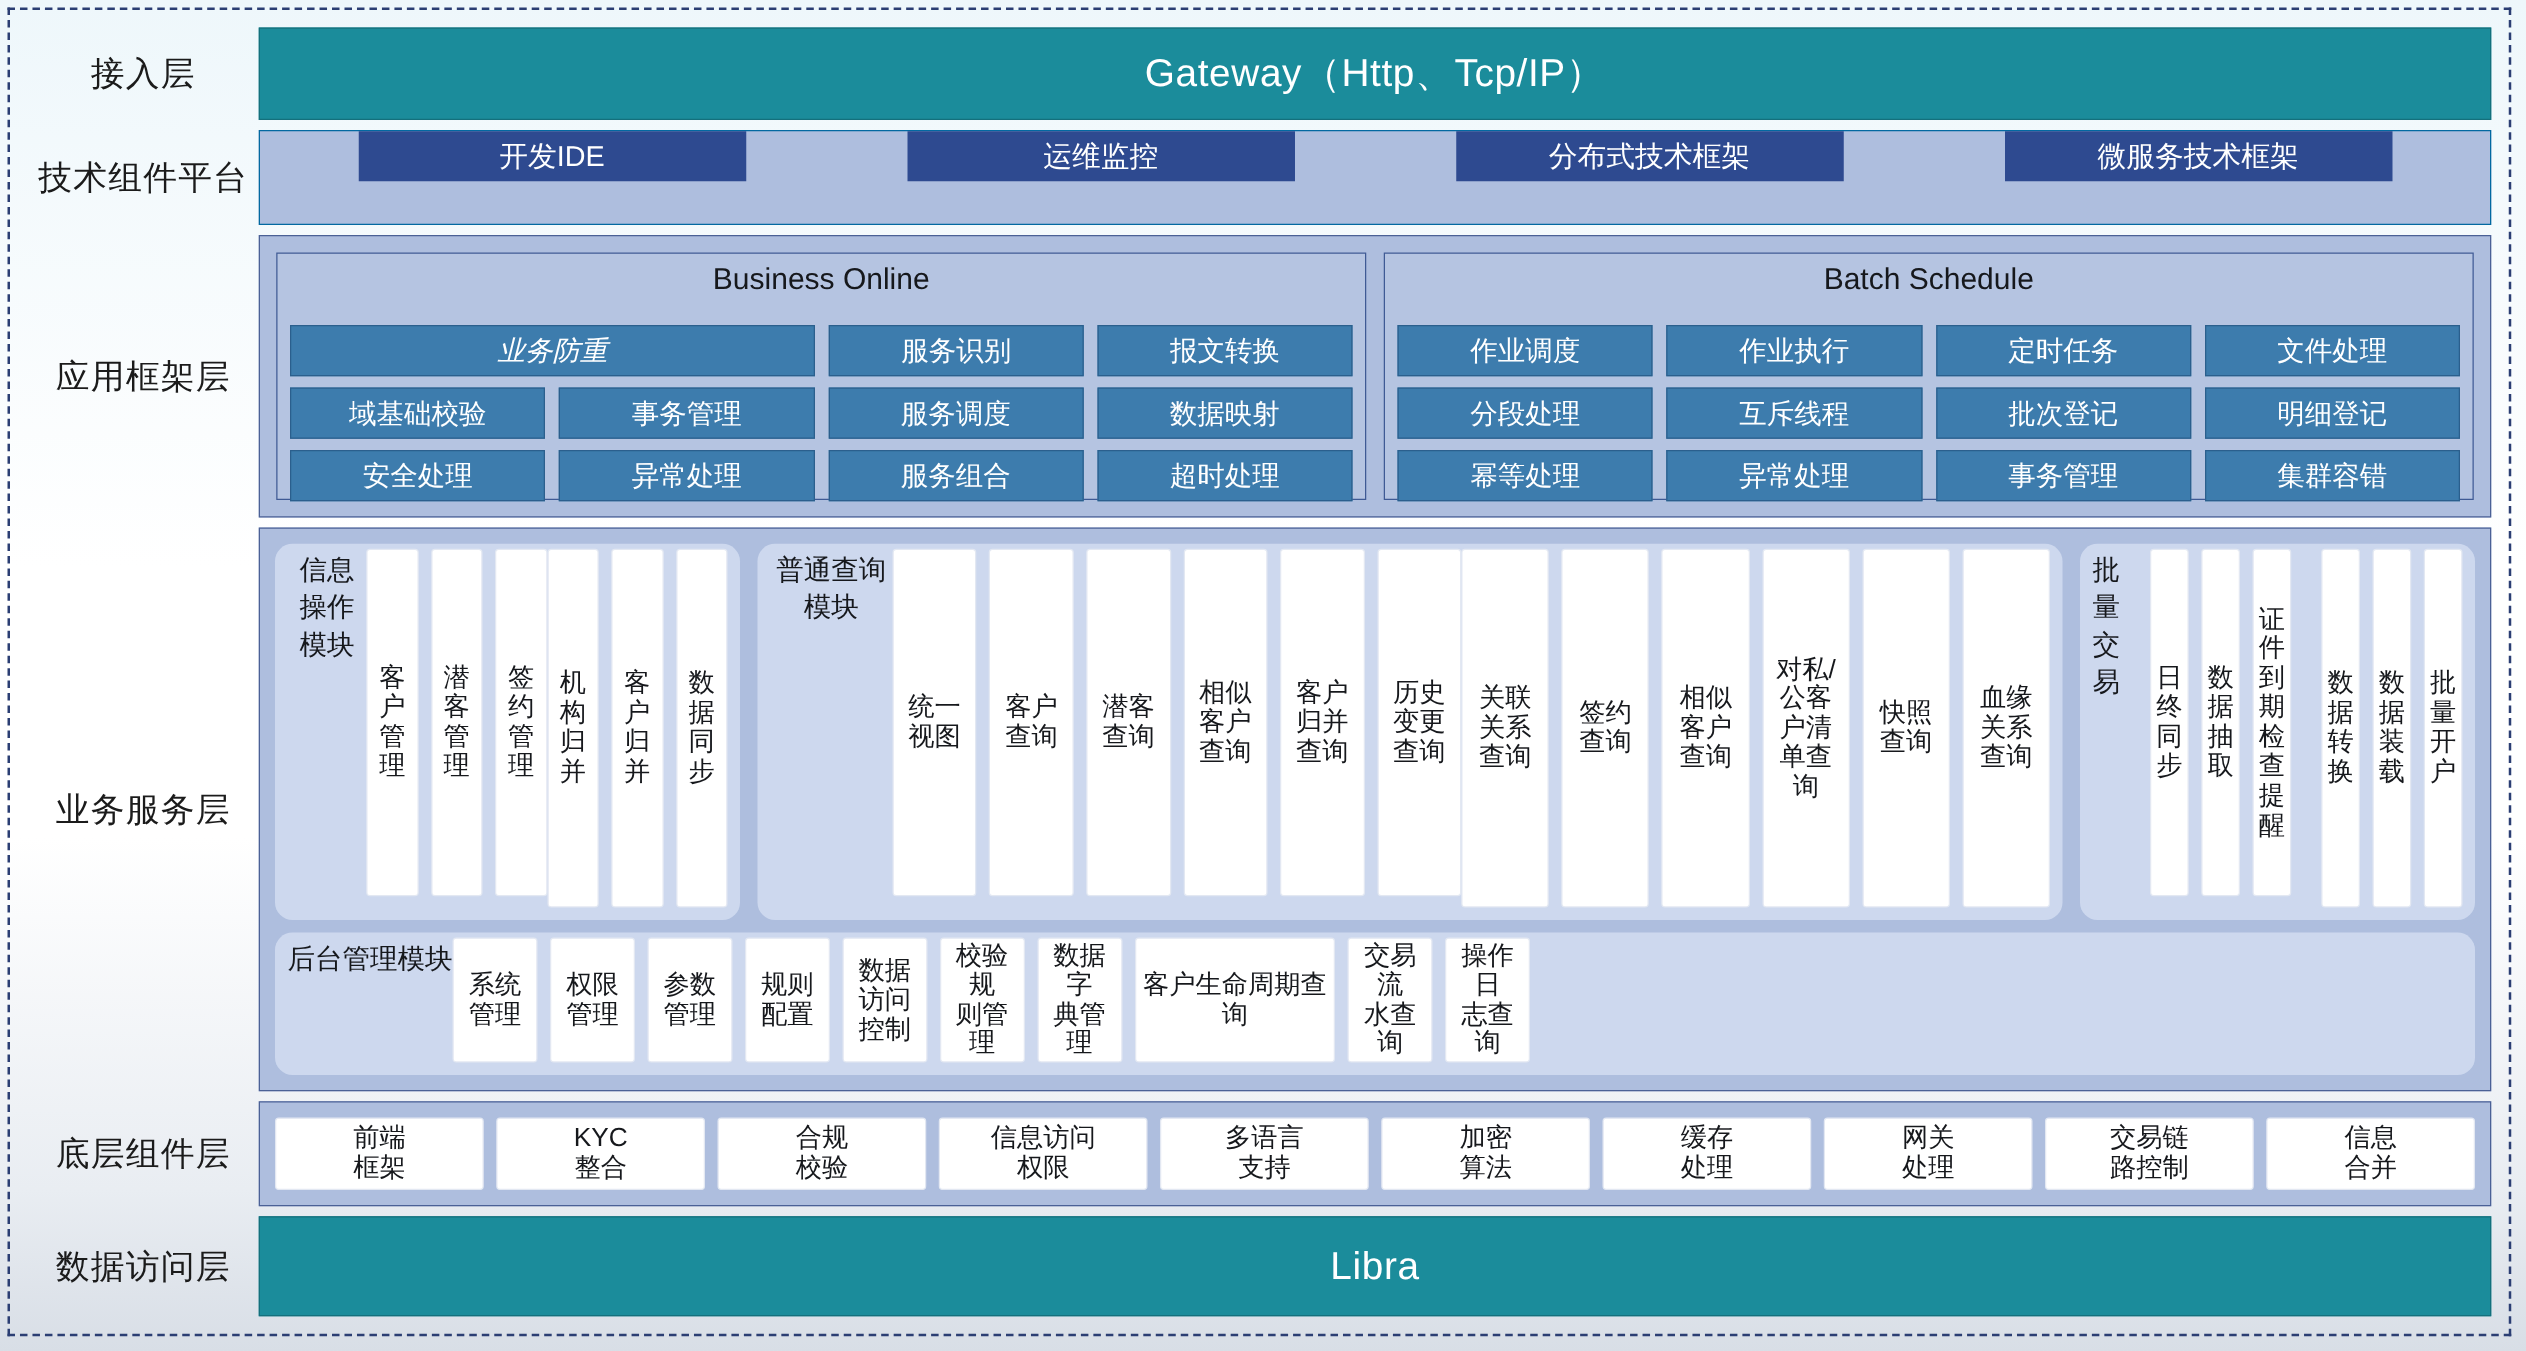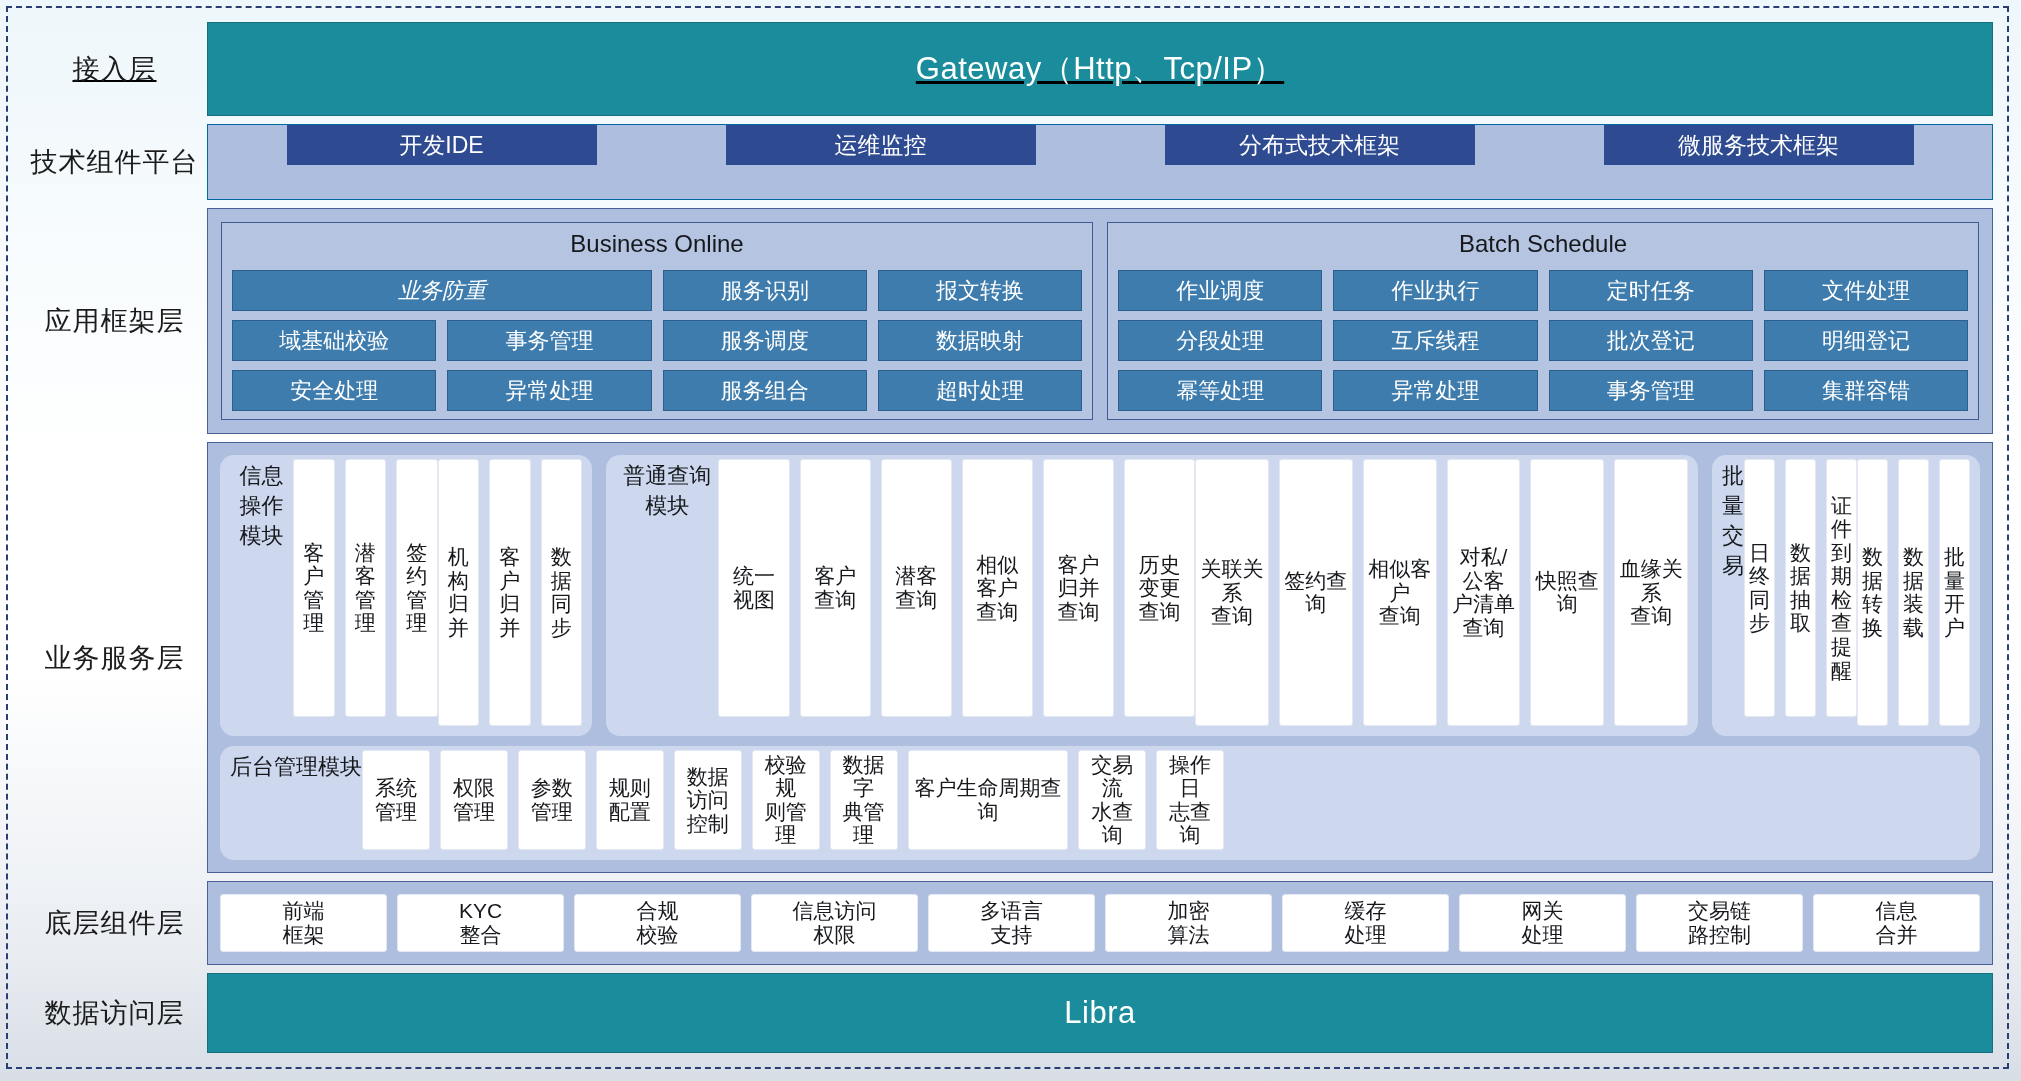--- a/index.html
+++ b/index.html
@@ -23,21 +23,21 @@
     font-size:27px;color:#1b1b1b;letter-spacing:1px;
   }
   .body{flex:1;display:flex;}
 
   
   .teal{
     flex:1;background:#1b8c9b;border:1px solid #14707c;
     display:flex;align-items:center;justify-content:center;
     color:#ffffff;font-size:31px;letter-spacing:.5px;
   }
-  .gateway-row{height:94px;text-decoration:underline;}
+  .gateway-row{height:74px;}
   .libra-row{height:80px;justify-content:flex-end;}
 
   
   .band{
     flex:1;background:#aebede;border:1px solid #0369a1;
     display:flex;justify-content:space-around;
     padding:0 14px;box-sizing:border-box;
   }
   .tech-row{height:76px;}
   .tech-chip{
@@ -51,21 +51,21 @@
   .appfw{
     flex:1;background:#aebede;border:1px solid #4b6196;
     display:flex;gap:14px;padding:13px;box-sizing:border-box;
   }
   .panel{
     flex:1;background:#b5c4e1;border:1px solid #3f5a94;
     padding:6px 10px 10px;box-sizing:border-box;
     display:flex;flex-direction:column;
   }
   .panel-title{
-    text-align:center;font-size:24px;color:#16181c;margin:1px 0 12px;
+    text-align:center;font-size:24px;color:#16181c;margin:1px 0 22px;
   }
   .prow{display:flex;gap:11px;margin-bottom:9px;}
   .prow:last-child{margin-bottom:0;}
   .cell{
     background:#3d7cad;border:1px solid #2b5f8d;color:#ffffff;
     font-size:22px;height:39px;
     display:flex;align-items:center;justify-content:center;
     flex:1;
   }
   .cell.w2{flex:2.07;font-style:italic;}
@@ -87,21 +87,21 @@
   .mrow{display:flex;gap:10px;margin-bottom:9px;}
   .mrow:last-child{margin-bottom:0;}
   .wcell{
     background:#ffffff;border:1px solid #e3e8f2;border-radius:3px;
     color:#16181c;font-size:21px;line-height:1.12;
     display:flex;align-items:center;justify-content:center;text-align:center;
     flex:1;min-height:52px;padding:2px 4px;box-sizing:border-box;
   }
   .mod-info{flex:0 0 372px;}
   .mod-query{flex:1;}
-  .mod-batch{flex:0 0 234px;}
+  .mod-batch{flex:0 0 234px;gap:24px;}
   .mod-admin{flex:1;}
   .biz-bottom{display:flex;}
   .mod-admin .mrow .wcell{min-height:56px;}
   .admin-wide{flex:2.6;}
 
   
   .comp-row{height:84px;}
   .comp{
     flex:1;background:#aebede;border:1px solid #4b6196;
     display:flex;gap:10px;align-items:center;

